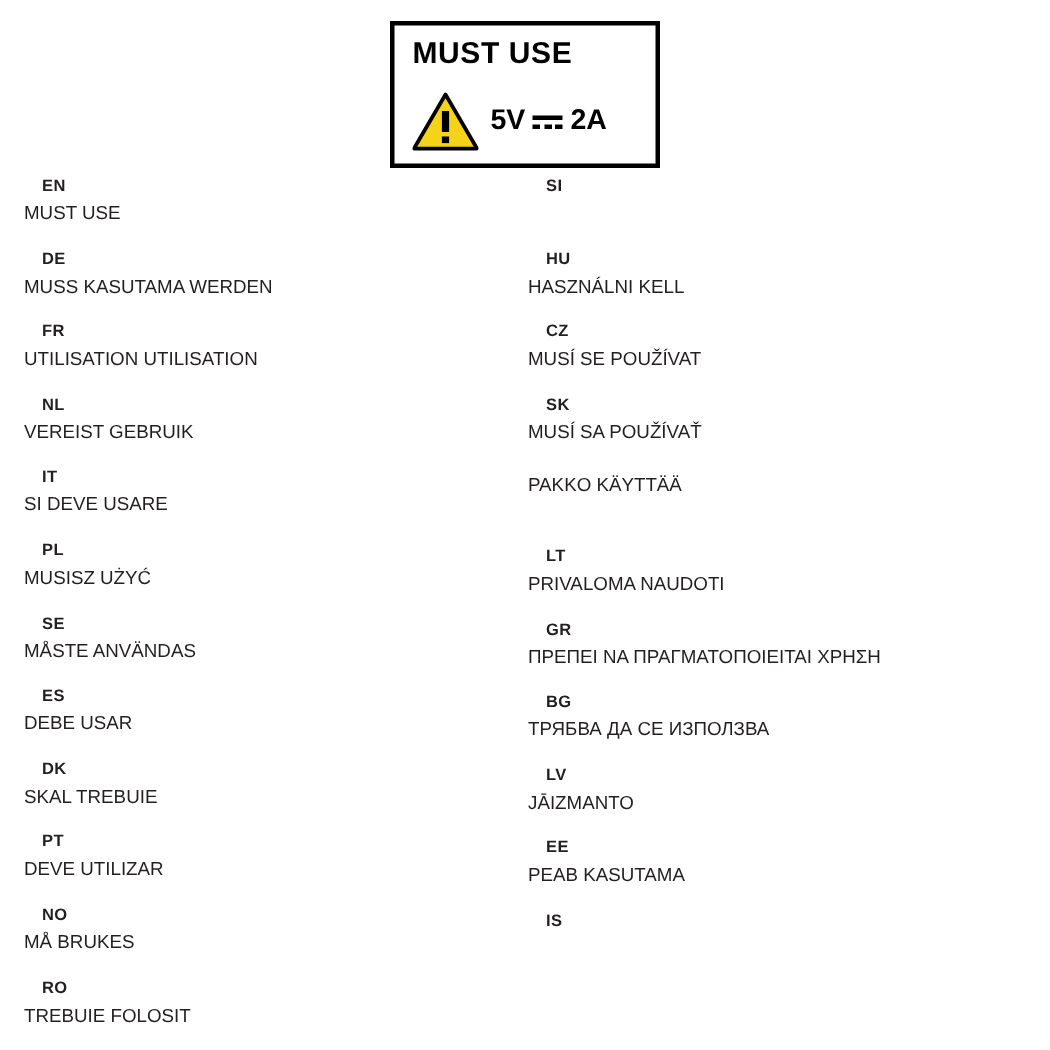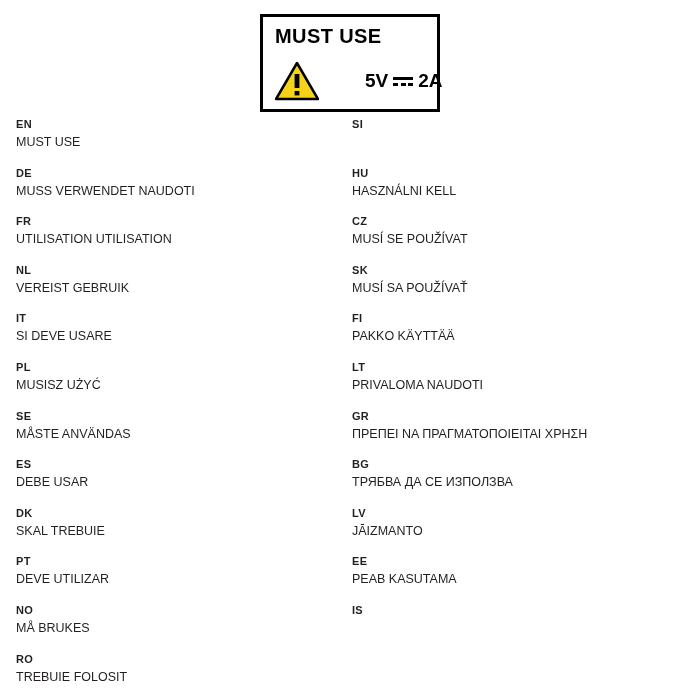--- a/index.html
+++ b/index.html
@@ -35,21 +35,20 @@
     font-weight: bold;
     letter-spacing: 0.4px;
     color: #000000;
   }
   .warning-row {
     position: absolute;
     left: 12px;
     top: 44px;
     display: flex;
     align-items: center;
-    gap: 38px;
   }
   .tri-icon {
     width: 44px;
     height: 40px;
     flex: 0 0 auto;
   }
   .warning-rating {
     font-size: 19px;
     font-weight: bold;
     color: #000000;
@@ -102,20 +101,21 @@
   .entry {
     height: 48.6px;
     position: relative;
   }
   .lang-code {
     font-size: 11px;
     font-weight: bold;
     letter-spacing: 0.3px;
     color: #231f20;
     line-height: 13px;
+    margin-left: 12px;
   }
   .lang-text {
     font-size: 12.5px;
     color: #231f20;
     line-height: 15px;
     margin-top: 4px;
     white-space: nowrap;
   }
 </style>
 </head>
@@ -146,21 +146,21 @@
 
 <div class="columns">
 
   <div class="col col-left">
     <div class="entry">
       <div class="lang-code">EN</div>
       <div class="lang-text">MUST USE</div>
     </div>
     <div class="entry">
       <div class="lang-code">DE</div>
-      <div class="lang-text">MUSS VERWENDET NAUDOTI</div>
+      <div class="lang-text">MUSS KASUTAMA WERDEN</div>
     </div>
     <div class="entry">
       <div class="lang-code">FR</div>
       <div class="lang-text">UTILISATION UTILISATION</div>
     </div>
     <div class="entry">
       <div class="lang-code">NL</div>
       <div class="lang-text">VEREIST GEBRUIK</div>
     </div>
     <div class="entry">
@@ -207,21 +207,20 @@
     </div>
     <div class="entry">
       <div class="lang-code">CZ</div>
       <div class="lang-text">MUSÍ SE POUŽÍVAT</div>
     </div>
     <div class="entry">
       <div class="lang-code">SK</div>
       <div class="lang-text">MUSÍ SA POUŽÍVAŤ</div>
     </div>
     <div class="entry">
-      <div class="lang-code">FI</div>
       <div class="lang-text">PAKKO KÄYTTÄÄ</div>
     </div>
     <div class="entry">
       <div class="lang-code">LT</div>
       <div class="lang-text">PRIVALOMA NAUDOTI</div>
     </div>
     <div class="entry">
       <div class="lang-code">GR</div>
       <div class="lang-text">ΠΡΕΠΕΙ ΝΑ ΠΡΑΓΜΑΤΟΠΟΙΕΙΤΑΙ ΧΡΗΣΗ</div>
     </div>

